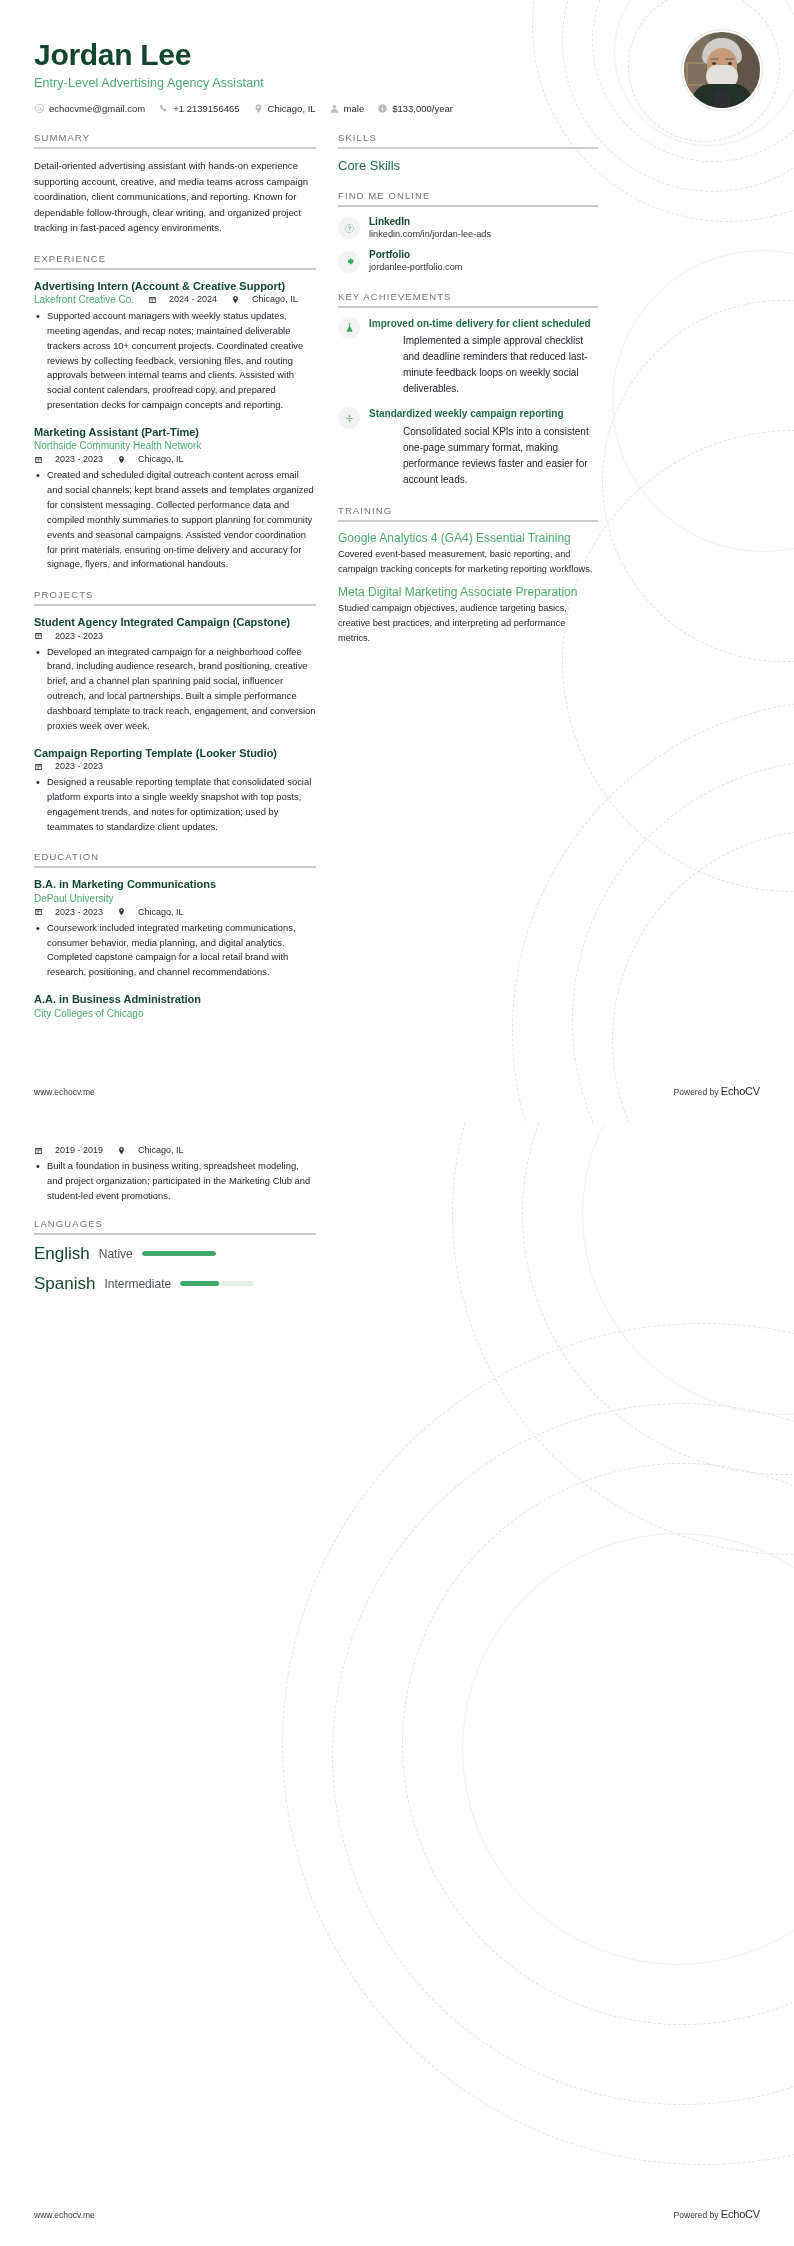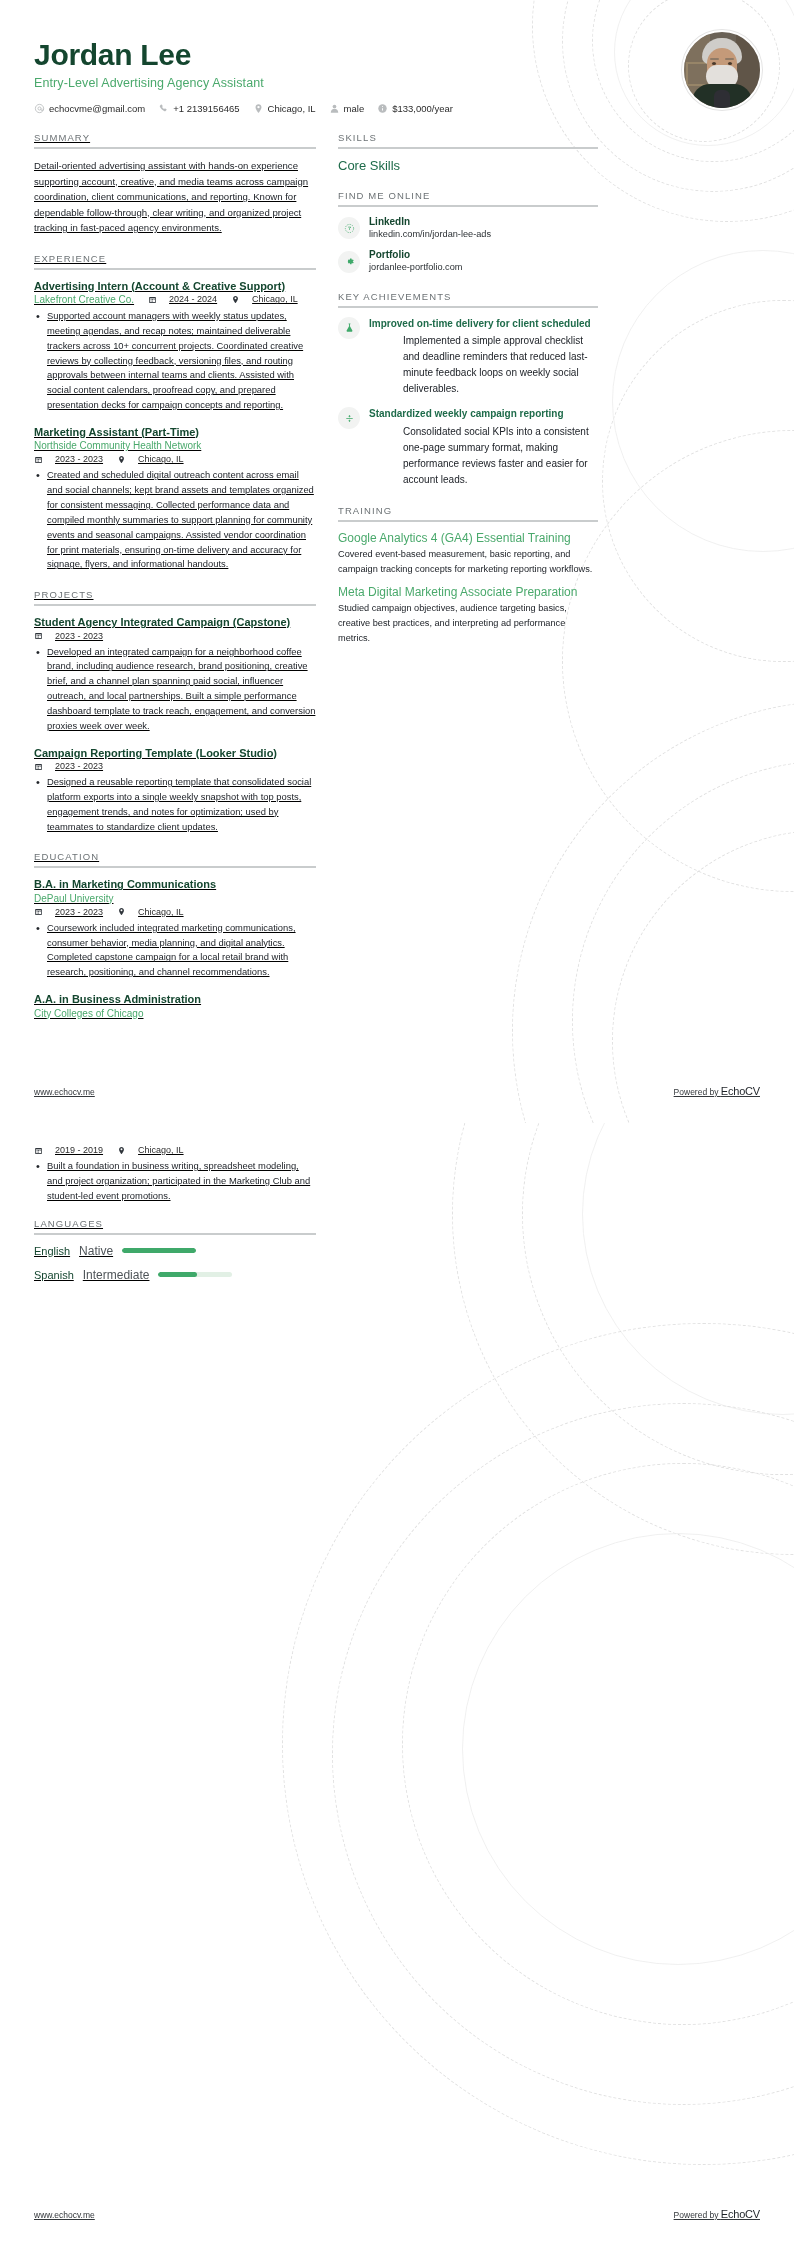--- a/index.html
+++ b/index.html
@@ -131,21 +131,21 @@
   }
 
   
   .content {
     position: relative;
     display: flex;
     padding: 18px 34px 0 34px;
     z-index: 3;
     gap: 22px;
   }
-  .col-left { width: 282px; flex: none; text-decoration: underline; }
+  .col-left { width: 282px; flex: none; }
   .col-right { width: 260px; flex: none; }
 
   .sec-title {
     font-size: 9.5px;
     letter-spacing: 1.1px;
     color: #6c7275;
     text-transform: uppercase;
     margin: 0 0 4px 0;
   }
   .sec-rule {
@@ -276,40 +276,39 @@
   
   .lang-row {
     display: flex;
     align-items: center;
     gap: 10px;
     flex-wrap: wrap;
   }
   .lang {
     display: flex; align-items: center; gap: 9px;
   }
-  .lang-name { font-size: 11px; color: #14462f; }
+  .lang-name { font-size: 17px; color: #14462f; }
   .lang-level { font-size: 12px; color: #4e5458; }
   .lang-bar {
     width: 74px; height: 5px; border-radius: 3px; background: #e2f0e5; overflow: hidden;
   }
   .lang-bar span { display: block; height: 100%; background: #3fa96a; border-radius: 3px; }
 
   
   .footer {
     position: absolute;
     left: 34px;
     right: 34px;
     bottom: 26px;
     display: flex;
     justify-content: space-between;
     align-items: baseline;
     font-size: 8.5px;
     color: #33373b;
     z-index: 3;
-    text-decoration: underline;
   }
   .footer .brand { font-size: 8.5px; }
   .footer .brand b { font-size: 11px; font-weight: 400; color: #1e2328; letter-spacing: -0.2px;}
 </style>
 </head>
 <body>
 
 <div class="page p1">
 
   <div class="rings" style="width:300px;height:300px;top:-110px;right:-70px;"></div>

